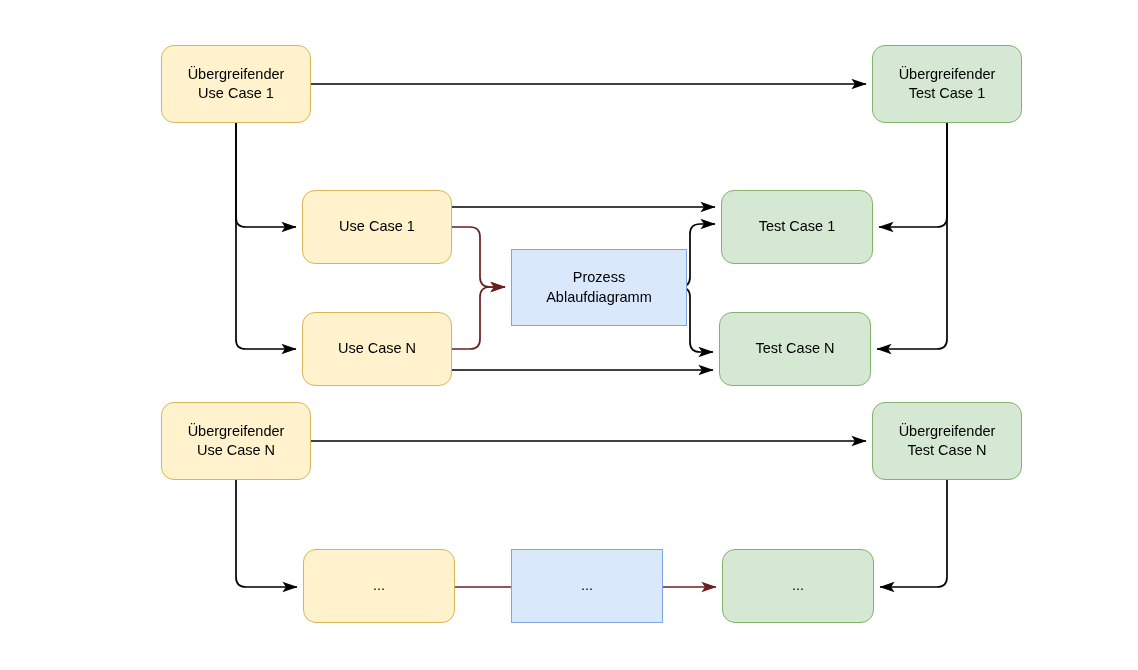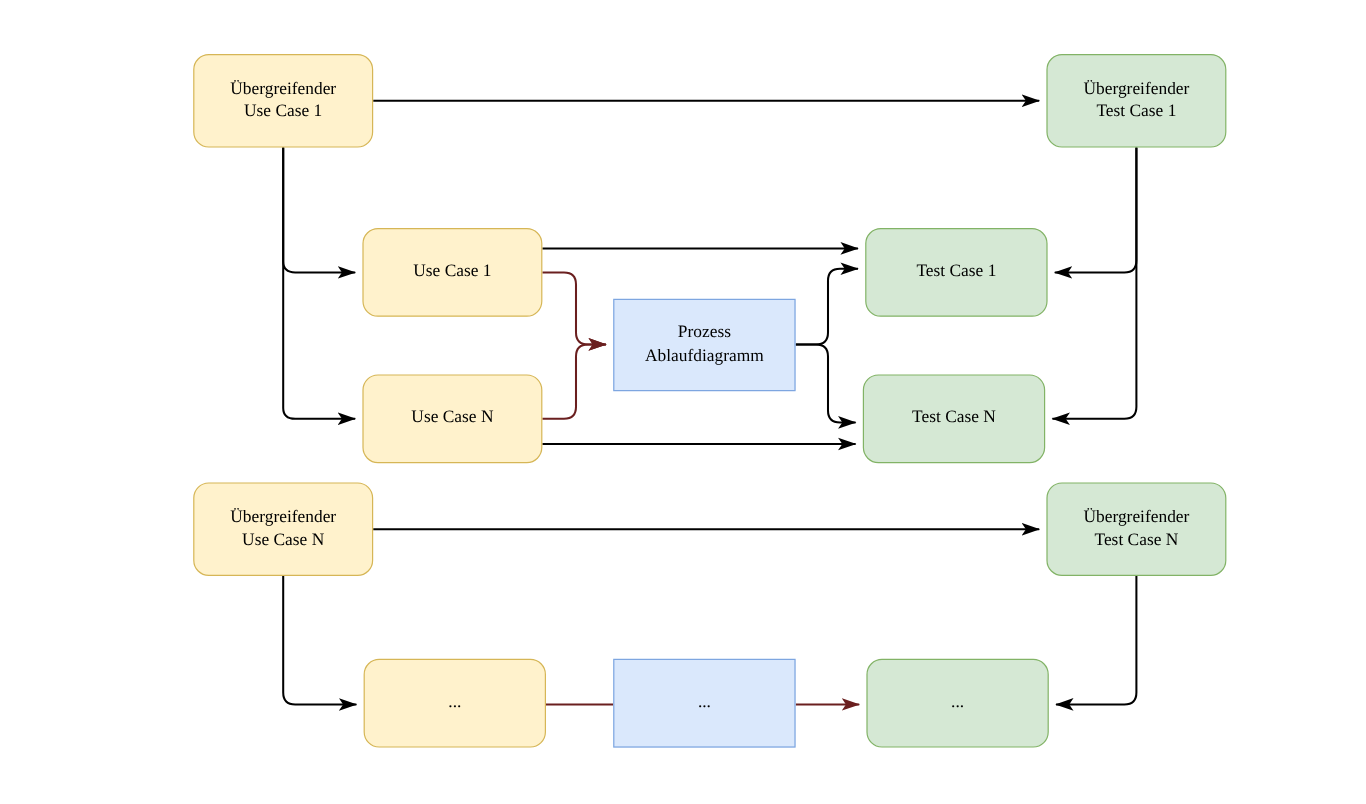--- a/index.html
+++ b/index.html
@@ -26,21 +26,21 @@
     width: 1138px;
     height: 670px;
   }
   .node-box {
     position: absolute;
     box-sizing: border-box;
     display: flex;
     align-items: center;
     justify-content: center;
     text-align: center;
-    font-family: Liberation Serif, serif;
+    font-family: Liberation Sans, sans-serif;
     font-size: 14.5px;
     line-height: 1.32;
     color: #000000;
     white-space: pre-line;
     border-style: solid;
     border-width: 1.4px;
   }
   .node-usecase {
     background: #fff2cc;
     border-color: #d6b656;
@@ -91,21 +91,21 @@
       </g>
   </svg>
 
   <div id="nodes-group">
       <div class="node-box node-usecase" style="left: 161px; top: 45px; width: 150px; height: 78px;"><span>Übergreifender
 Use Case 1</span></div>
       <div class="node-box node-testcase" style="left: 872px; top: 45px; width: 150px; height: 78px;"><span>Übergreifender
 Test Case 1</span></div>
       <div class="node-box node-usecase" style="left: 302px; top: 190px; width: 150px; height: 74px;"><span>Use Case 1</span></div>
       <div class="node-box node-testcase" style="left: 721px; top: 190px; width: 152px; height: 74px;"><span>Test Case 1</span></div>
-      <div class="node-box node-process" style="left: 511px; top: 249px; width: 152px; height: 77px; border-radius: 0px;"><span>Prozess
+      <div class="node-box node-process" style="left: 511px; top: 249px; width: 176px; height: 77px; border-radius: 0px;"><span>Prozess
 Ablaufdiagramm</span></div>
       <div class="node-box node-usecase" style="left: 302px; top: 312px; width: 150px; height: 74px;"><span>Use Case N</span></div>
       <div class="node-box node-testcase" style="left: 719px; top: 312px; width: 152px; height: 74px;"><span>Test Case N</span></div>
       <div class="node-box node-usecase" style="left: 161px; top: 402px; width: 150px; height: 78px;"><span>Übergreifender
 Use Case N</span></div>
       <div class="node-box node-testcase" style="left: 872px; top: 402px; width: 150px; height: 78px;"><span>Übergreifender
 Test Case N</span></div>
       <div class="node-box node-usecase" style="left: 303px; top: 549px; width: 152px; height: 74px;"><span>...</span></div>
       <div class="node-box node-process" style="left: 511px; top: 549px; width: 152px; height: 74px; border-radius: 0px;"><span>...</span></div>
       <div class="node-box node-testcase" style="left: 722px; top: 549px; width: 152px; height: 74px;"><span>...</span></div>

